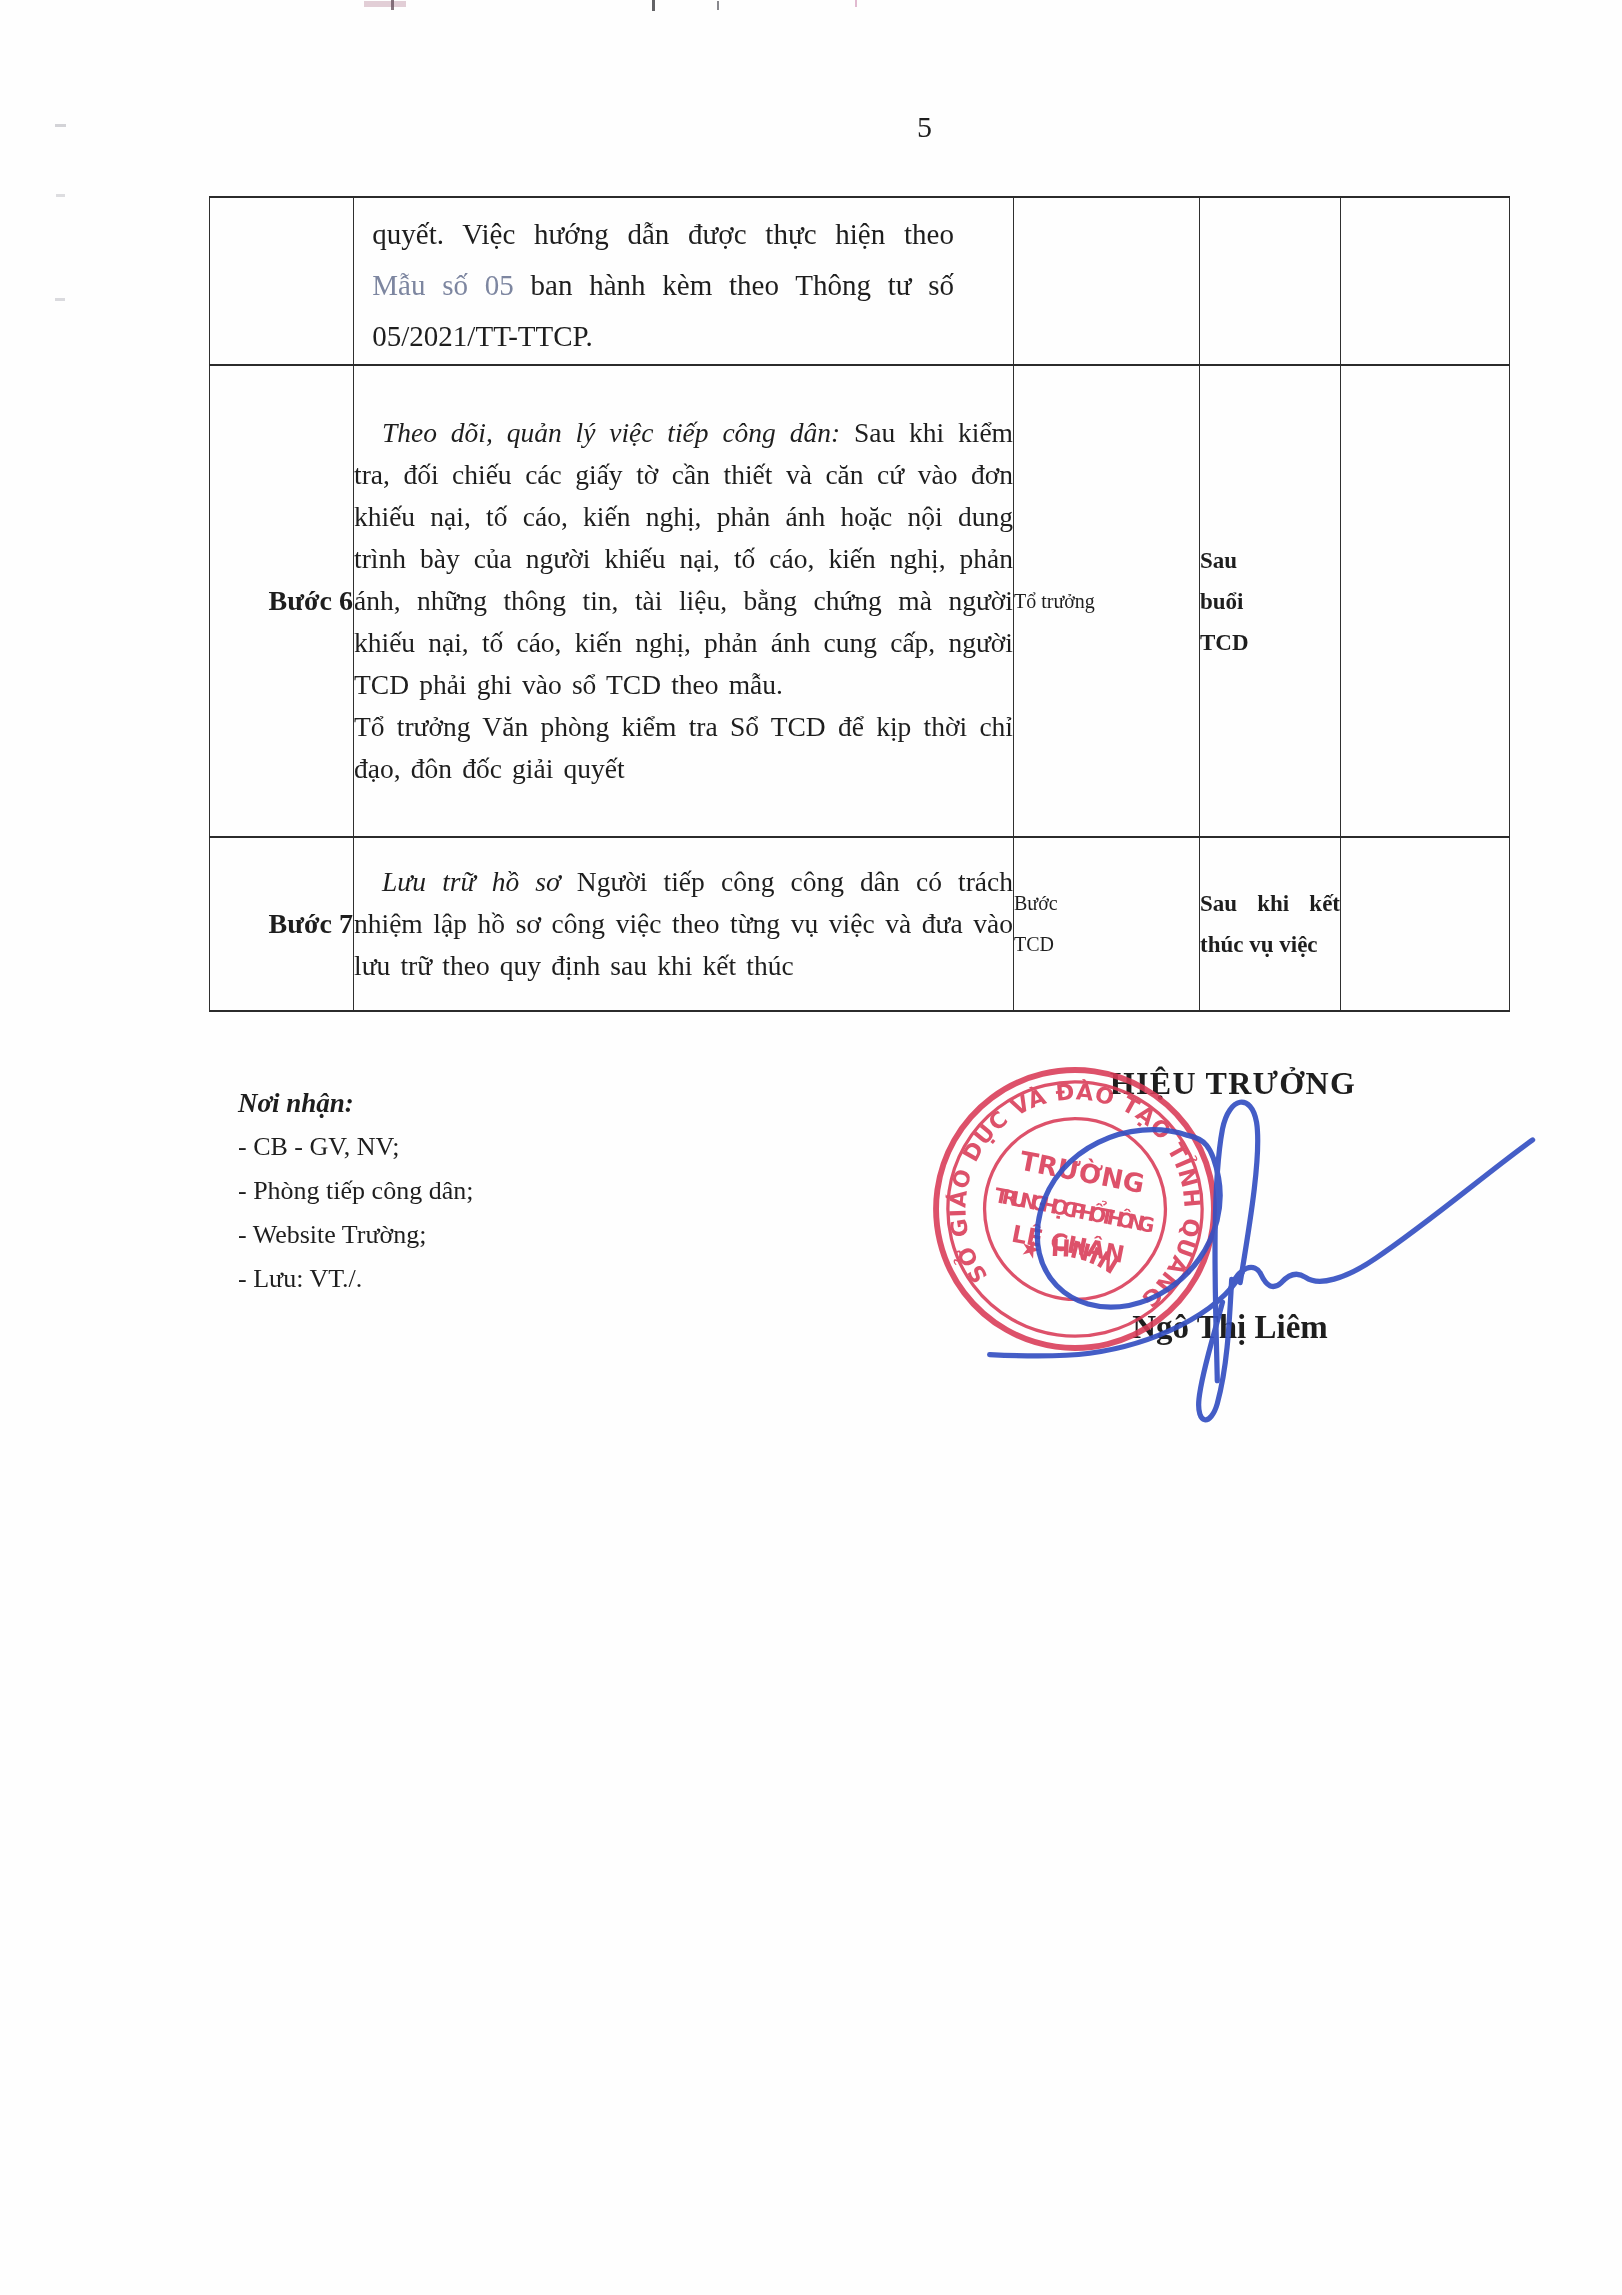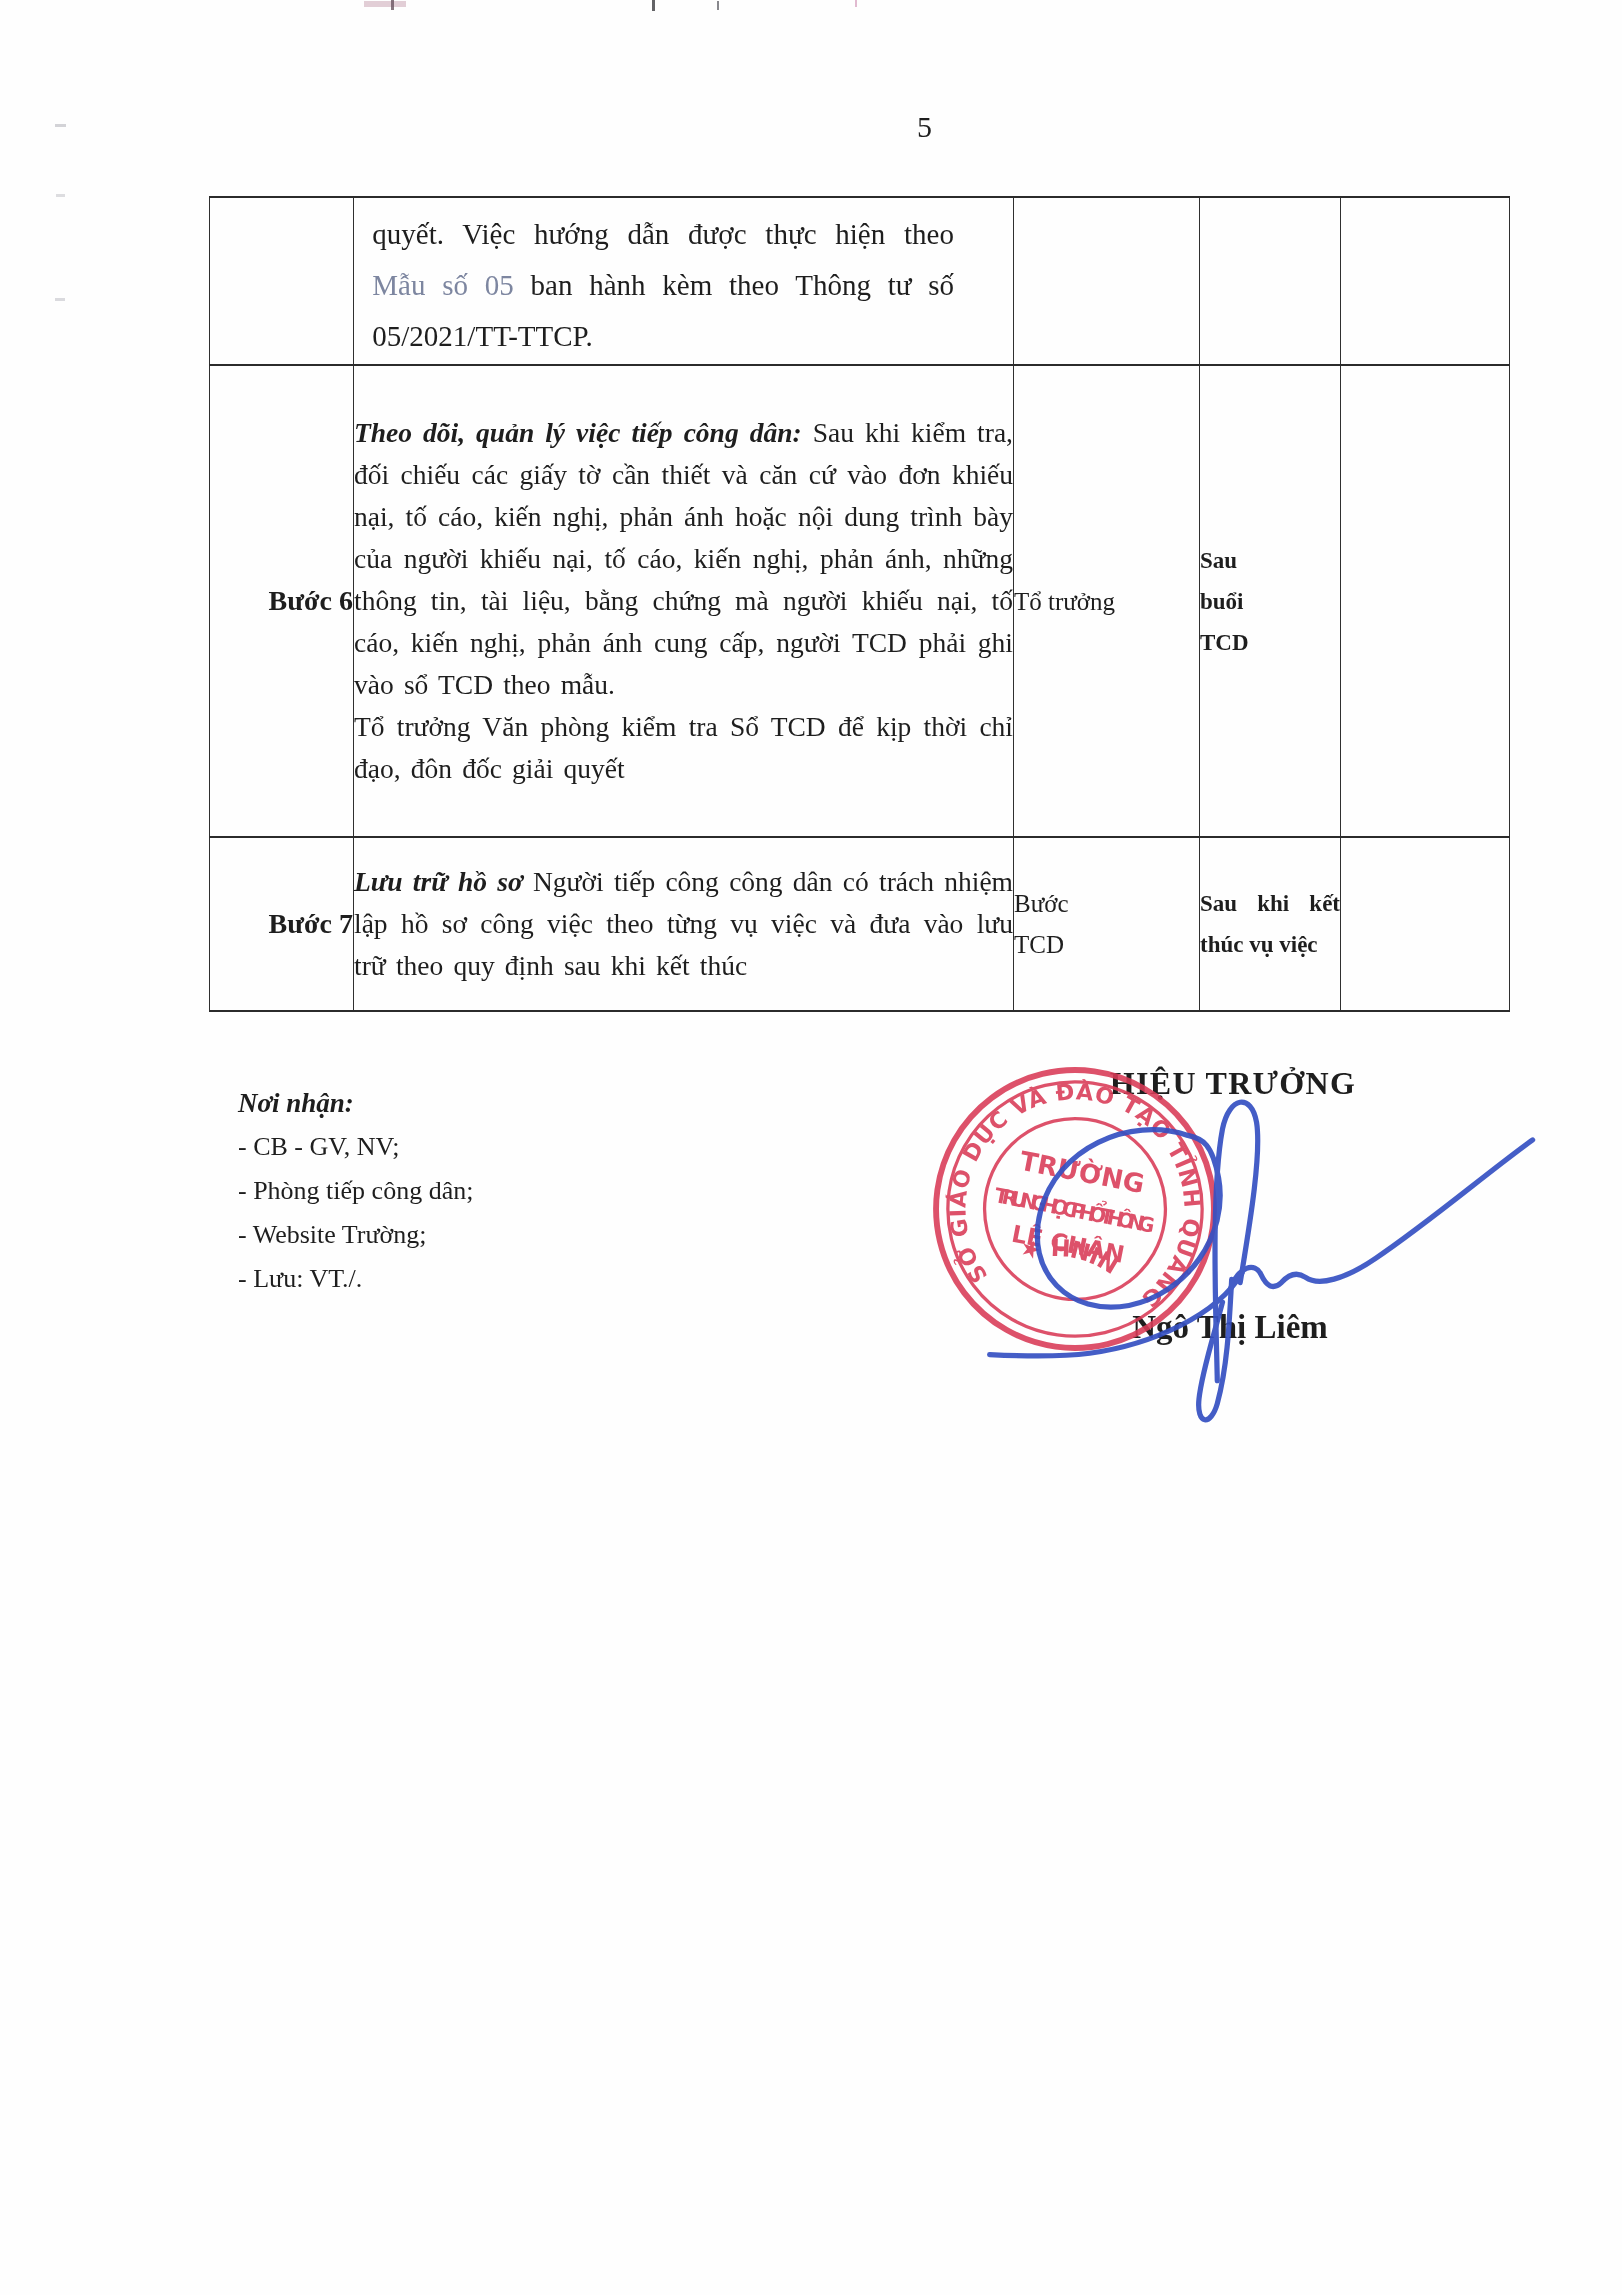--- a/index.html
+++ b/index.html
@@ -52,25 +52,25 @@
     text-align:justify;
     word-spacing:3.3px;
     vertical-align:top;
   }
   td.desc p{margin:0;}
   td.desc.r1{
     font-size:29px;
     line-height:51px;
     padding:10.5px 59px 2.6px 18.3px;
   }
-  .lead{font-weight:bold;font-style:italic;}
+  .lead{font-weight:normal;font-style:italic;margin-left:28px;}
   .linkish{color:#7d86a0;}
   td.who{
     padding-left:13px;
-    font-size:25px;
+    font-size:20px;
     line-height:41px;
     white-space:pre-line;
     margin-left:42px;
   }
   td.when{
     padding:0 9.2px 0 12.4px;
     font-size:23px;
     line-height:41px;
     white-space:pre-line;
     font-weight:bold;

